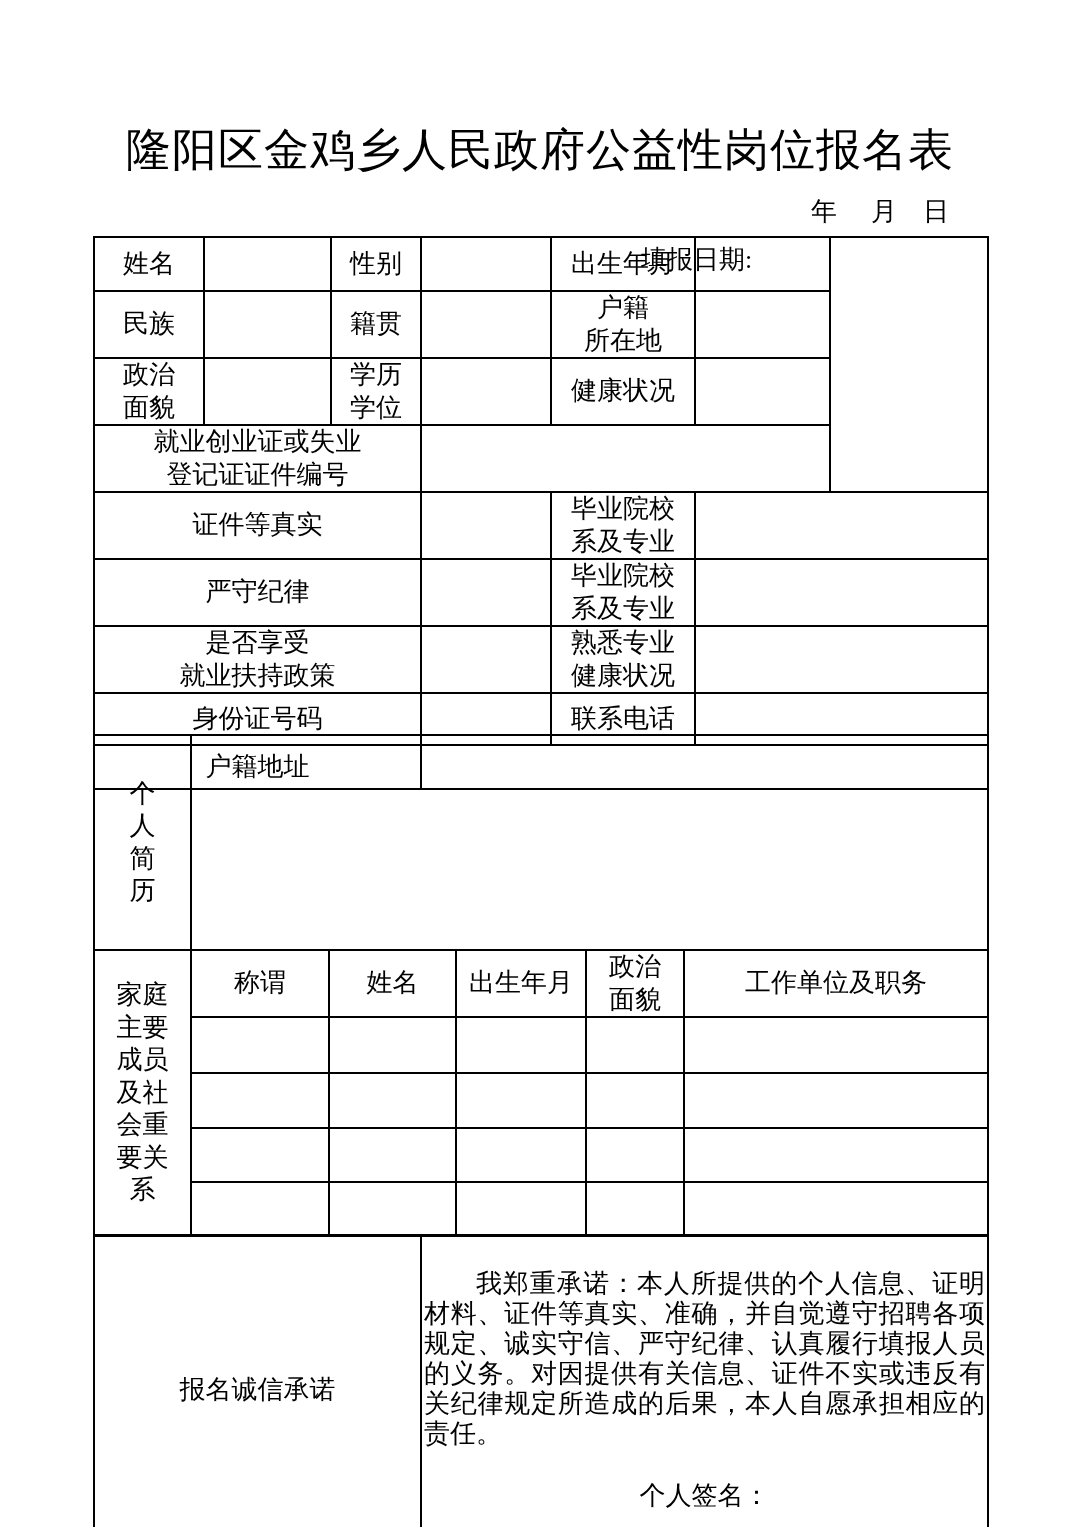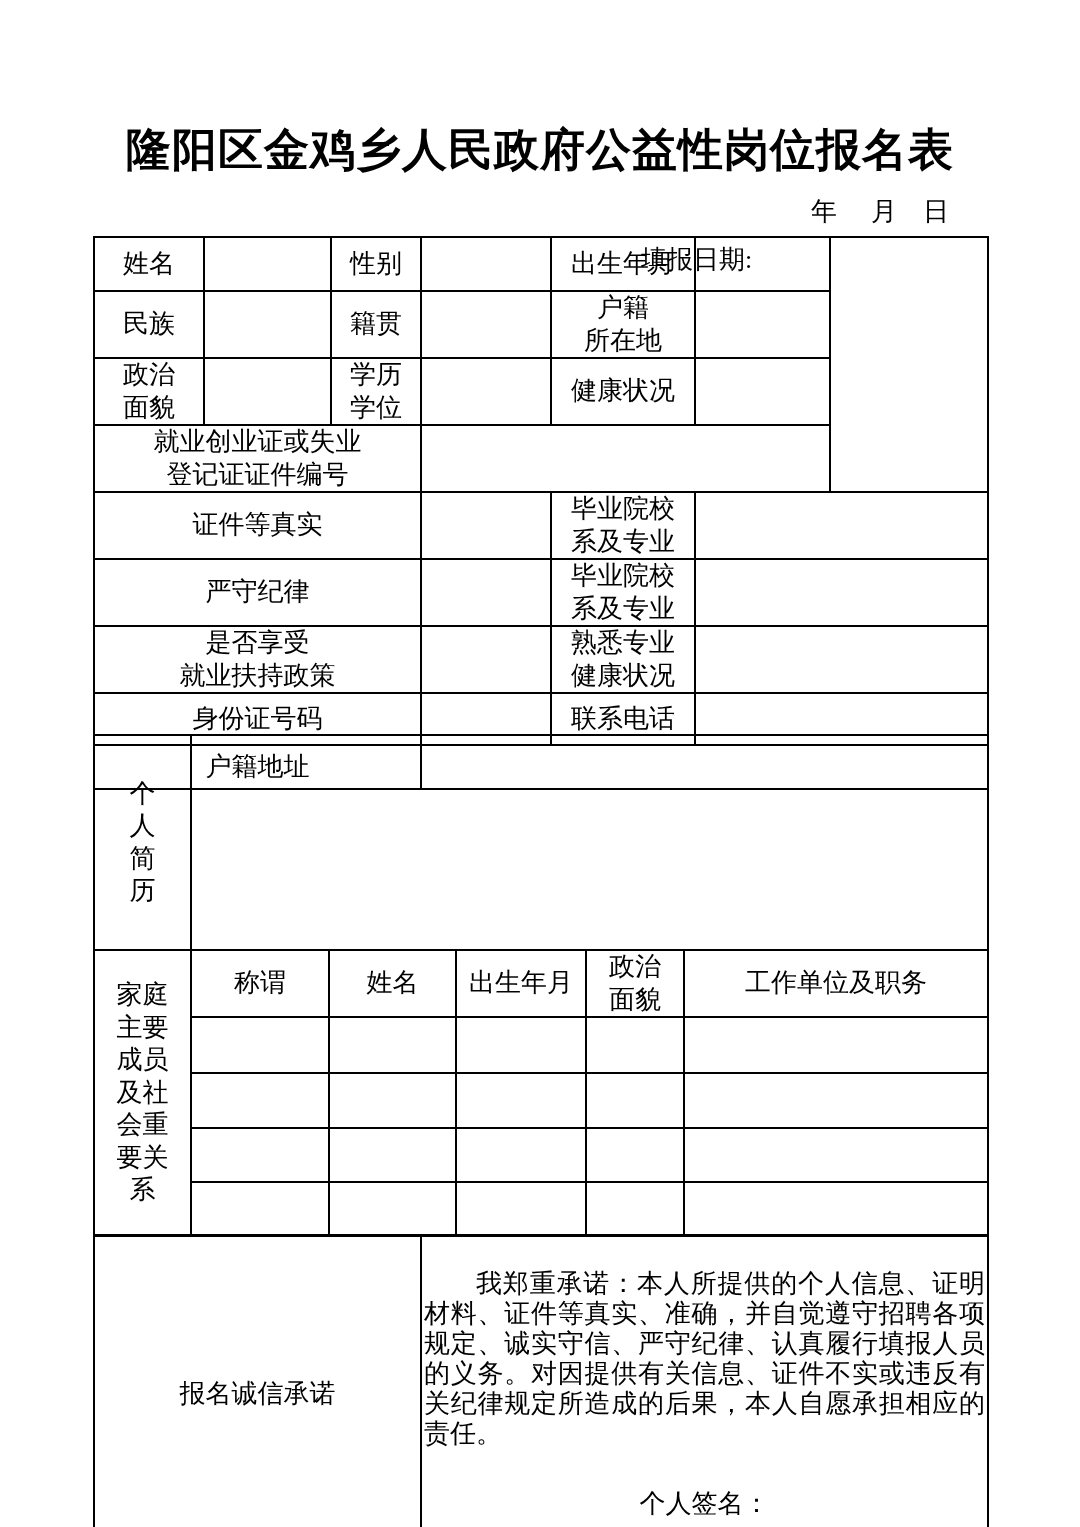--- a/index.html
+++ b/index.html
@@ -8,21 +8,21 @@
     font-family:"Liberation Serif","DejaVu Serif",serif;
     color:#000;
     -webkit-font-smoothing:antialiased;
   }
   .sheet{position:relative;width:1080px;height:1527px;background:#fff;overflow:hidden;}
 
   .title{
     position:absolute;top:124px;left:0;width:100%;
     text-align:center;
     font-family:"Liberation Sans","DejaVu Sans",sans-serif;
-    font-weight:bold;font-size:45px;line-height:1.15;letter-spacing:1px;
+    font-weight:normal;font-size:45px;line-height:1.15;letter-spacing:1px;
   }
 
   .dateline{position:absolute;top:194px;left:93px;width:894px;height:36px;font-size:26px;}
   .dateline span{position:absolute;top:0;white-space:nowrap;}
   .dl-label{left:548px;margin-top:48px;}
   .dl-year{left:718px;}
   .dl-month{left:778px;}
   .dl-day{left:830px;}
 
   table.t{
@@ -53,21 +53,21 @@
   .commit-body{
     font-size:26px;
     line-height:30px;
     text-align:justify;
     text-indent:52px;
   }
   .commit-sign{
     font-size:26px;
     line-height:30px;
     text-align:center;
-    margin-top:8px;
+    margin-top:0;
   }
 </style>
 </head>
 <body>
 
 <div class="sheet">
 
   <div class="title">隆阳区金鸡乡人民政府公益性岗位报名表</div>
 
   <div class="dateline">

